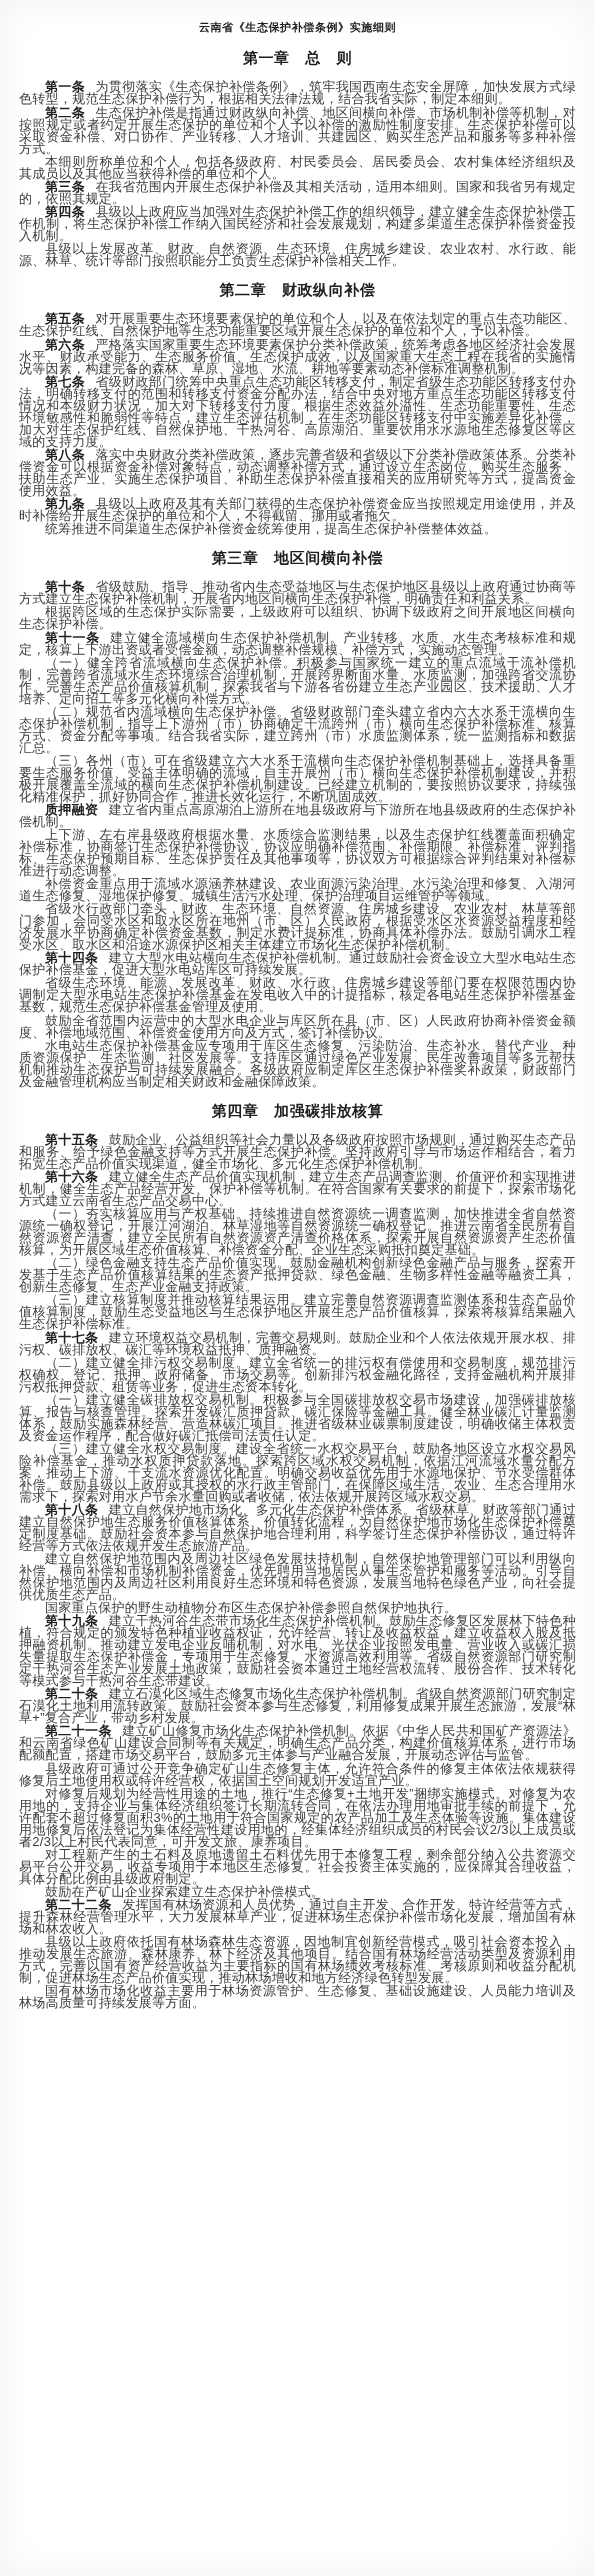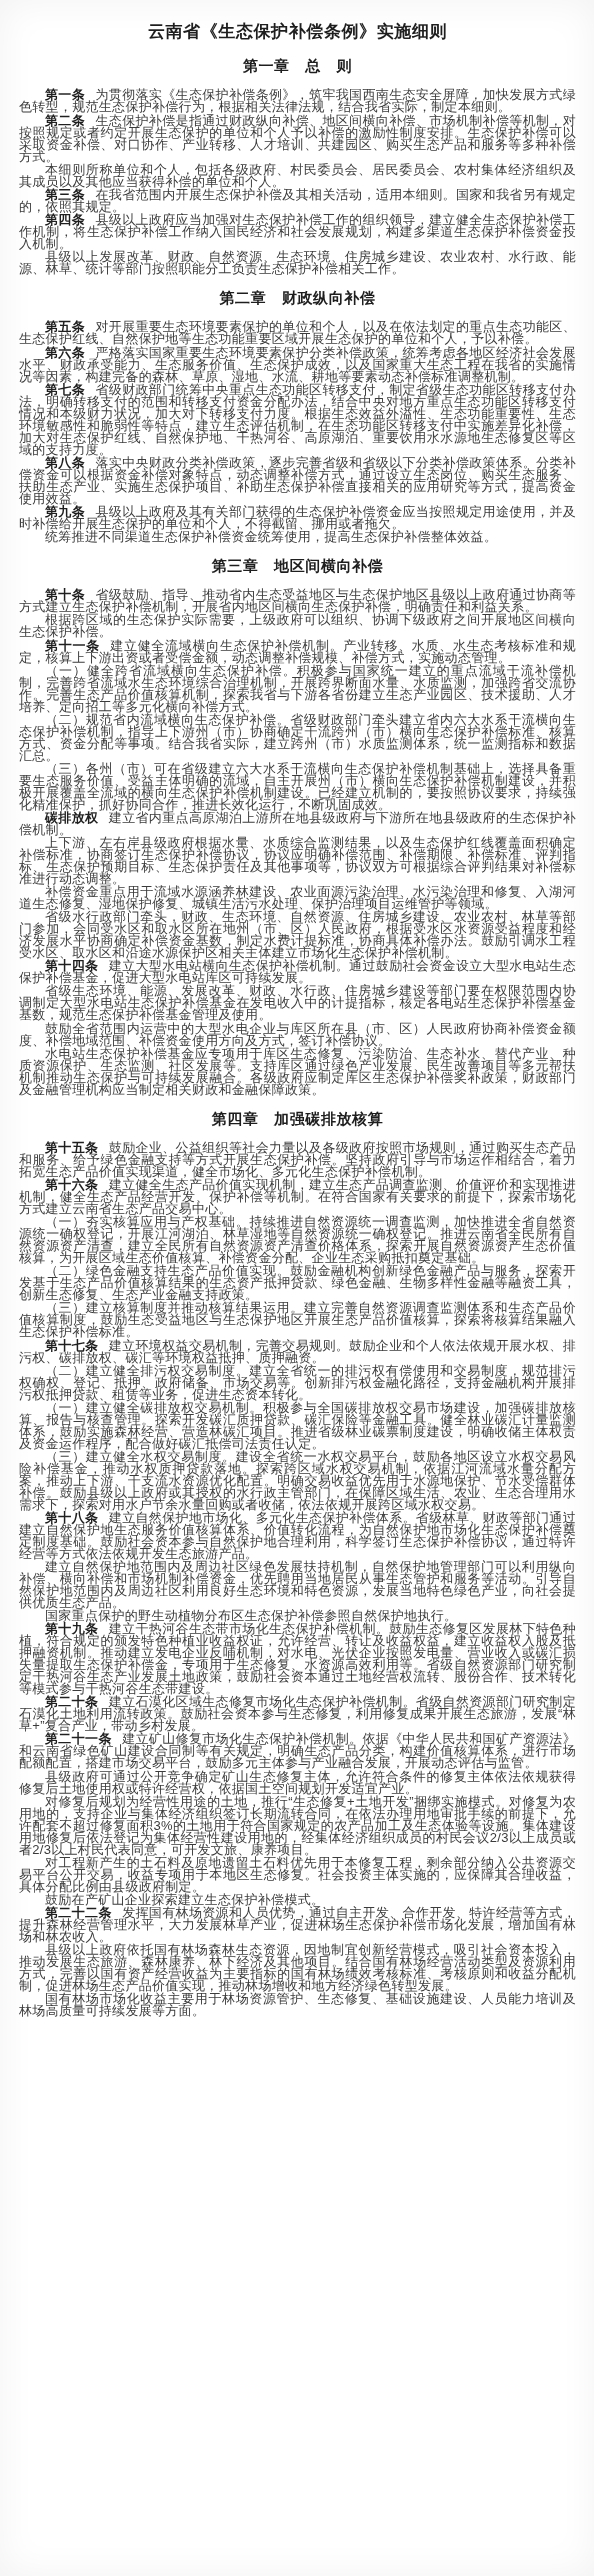--- a/index.html
+++ b/index.html
@@ -15,21 +15,21 @@
     margin: 0 auto;
     background: #ffffff;
     box-sizing: border-box;
     padding: 20px 19px 39px 19px;
     box-shadow: inset 0 0 39px rgba(0,0,0,0.055);
     overflow: hidden;
   }
   .doc-title {
     margin: 0 0 5.5px 0;
     text-align: center;
-    font-size: 17px;
+    font-size: 11px;
     font-weight: bold;
     color: #1e1e1e;
     letter-spacing: 0.6px;
   }
   .chapter {
     margin: 14.3px 0 13.2px 0;
     text-align: center;
     font-size: 15px;
     font-weight: bold;
     color: #1e1e1e;
@@ -71,21 +71,21 @@
       <p class="para"><b class="article-label">第八条</b><span>落实中央财政分类补偿政策，逐步完善省级和省级以下分类补偿政策体系。分类补偿资金可以根据资金补偿对象特点，动态调整补偿方式，通过设立生态岗位、购买生态服务、扶助生态产业、实施生态保护项目、补助生态保护补偿直接相关的应用研究等方式，提高资金使用效益。</span></p>
       <p class="para"><b class="article-label">第九条</b><span>县级以上政府及其有关部门获得的生态保护补偿资金应当按照规定用途使用，并及时补偿给开展生态保护的单位和个人，不得截留、挪用或者拖欠。</span></p>
       <p class="para"><span>统筹推进不同渠道生态保护补偿资金统筹使用，提高生态保护补偿整体效益。</span></p>
       <h2 class="chapter">第三章　地区间横向补偿</h2>
       <p class="para"><b class="article-label">第十条</b><span>省级鼓励、指导、推动省内生态受益地区与生态保护地区县级以上政府通过协商等方式建立生态保护补偿机制，开展省内地区间横向生态保护补偿，明确责任和利益关系。</span></p>
       <p class="para"><span>根据跨区域的生态保护实际需要，上级政府可以组织、协调下级政府之间开展地区间横向生态保护补偿。</span></p>
       <p class="para"><b class="article-label">第十一条</b><span>建立健全流域横向生态保护补偿机制。产业转移、水质、水生态考核标准和规定，核算上下游出资或者受偿金额，动态调整补偿规模、补偿方式，实施动态管理。</span></p>
       <p class="para"><span>（一）健全跨省流域横向生态保护补偿。积极参与国家统一建立的重点流域干流补偿机制，完善跨省流域水生态环境综合治理机制，开展跨界断面水量、水质监测，加强跨省交流协作。完善生态产品价值核算机制，探索我省与下游各省份建立生态产业园区、技术援助、人才培养、定向招工等多元化横向补偿方式。</span></p>
       <p class="para"><span>（二）规范省内流域横向生态保护补偿。省级财政部门牵头建立省内六大水系干流横向生态保护补偿机制，指导上下游州（市）协商确定干流跨州（市）横向生态保护补偿标准、核算方式、资金分配等事项。结合我省实际，建立跨州（市）水质监测体系，统一监测指标和数据汇总。</span></p>
       <p class="para"><span>（三）各州（市）可在省级建立六大水系干流横向生态保护补偿机制基础上，选择具备重要生态服务价值、受益主体明确的流域，自主开展州（市）横向生态保护补偿机制建设，并积极开展覆盖全流域的横向生态保护补偿机制建设。已经建立机制的，要按照协议要求，持续强化精准保护，抓好协同合作，推进长效化运行，不断巩固成效。</span></p>
-      <p class="para"><b class="article-label">碳排放权</b><span>建立省内重点高原湖泊上游所在地县级政府与下游所在地县级政府的生态保护补偿机制。</span></p>
+      <p class="para"><b class="article-label">质押融资</b><span>建立省内重点高原湖泊上游所在地县级政府与下游所在地县级政府的生态保护补偿机制。</span></p>
       <p class="para"><span>上下游、左右岸县级政府根据水量、水质综合监测结果，以及生态保护红线覆盖面积确定补偿标准，协商签订生态保护补偿协议，协议应明确补偿范围、补偿期限、补偿标准、评判指标、生态保护预期目标、生态保护责任及其他事项等，协议双方可根据综合评判结果对补偿标准进行动态调整。</span></p>
       <p class="para"><span>补偿资金重点用于流域水源涵养林建设、农业面源污染治理、水污染治理和修复、入湖河道生态修复、湿地保护修复、城镇生活污水处理、保护治理项目运维管护等领域。</span></p>
       <p class="para"><span>省级水行政部门牵头，财政、生态环境、自然资源、住房城乡建设、农业农村、林草等部门参加，会同受水区和取水区所在地州（市、区）人民政府，根据受水区水资源受益程度和经济发展水平协商确定补偿资金基数，制定水费计提标准，协商具体补偿办法。鼓励引调水工程受水区、取水区和沿途水源保护区相关主体建立市场化生态保护补偿机制。</span></p>
       <p class="para"><b class="article-label">第十四条</b><span>建立大型水电站横向生态保护补偿机制。通过鼓励社会资金设立大型水电站生态保护补偿基金，促进大型水电站库区可持续发展。</span></p>
       <p class="para"><span>省级生态环境、能源、发展改革、财政、水行政、住房城乡建设等部门要在权限范围内协调制定大型水电站生态保护补偿基金在发电收入中的计提指标，核定各电站生态保护补偿基金基数，规范生态保护补偿基金管理及使用。</span></p>
       <p class="para"><span>鼓励全省范围内运营中的大型水电企业与库区所在县（市、区）人民政府协商补偿资金额度、补偿地域范围、补偿资金使用方向及方式，签订补偿协议。</span></p>
       <p class="para"><span>水电站生态保护补偿基金应专项用于库区生态修复、污染防治、生态补水、替代产业、种质资源保护、生态监测、社区发展等。支持库区通过绿色产业发展、民生改善项目等多元帮扶机制推动生态保护与可持续发展融合。各级政府应制定库区生态保护补偿奖补政策，财政部门及金融管理机构应当制定相关财政和金融保障政策。</span></p>
       <h2 class="chapter">第四章　加强碳排放核算</h2>
       <p class="para"><b class="article-label">第十五条</b><span>鼓励企业、公益组织等社会力量以及各级政府按照市场规则，通过购买生态产品和服务、给予绿色金融支持等方式开展生态保护补偿。坚持政府引导与市场运作相结合，着力拓宽生态产品价值实现渠道，健全市场化、多元化生态保护补偿机制。</span></p>
       <p class="para"><b class="article-label">第十六条</b><span>建立健全生态产品价值实现机制，建立生态产品调查监测、价值评价和实现推进机制，健全生态产品经营开发、保护补偿等机制。在符合国家有关要求的前提下，探索市场化方式建立云南省生态产品交易中心。</span></p>

